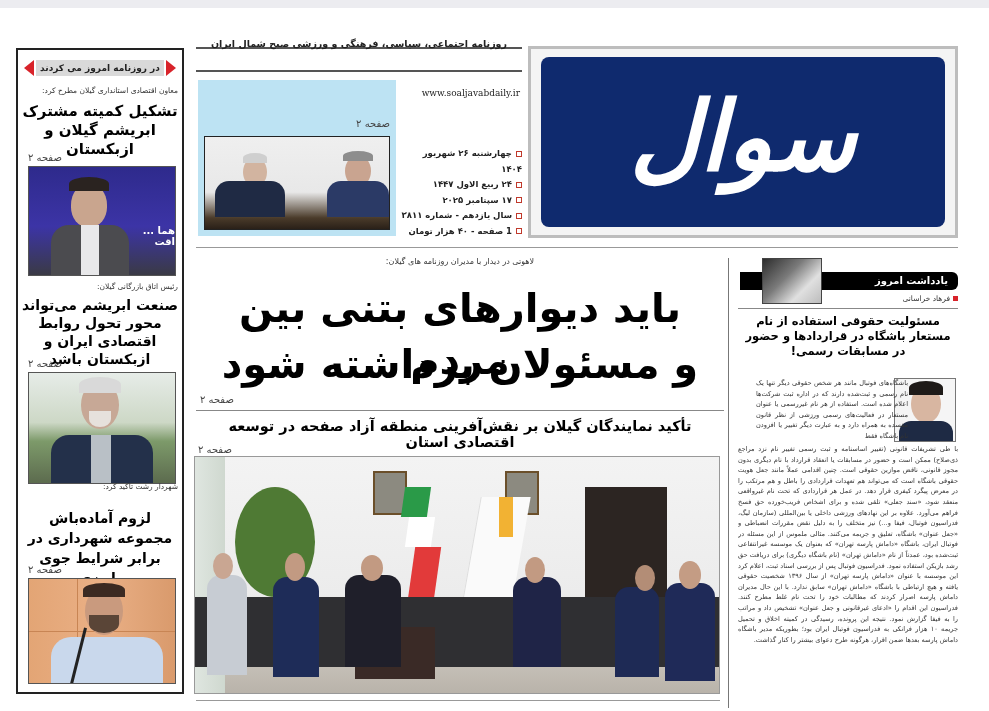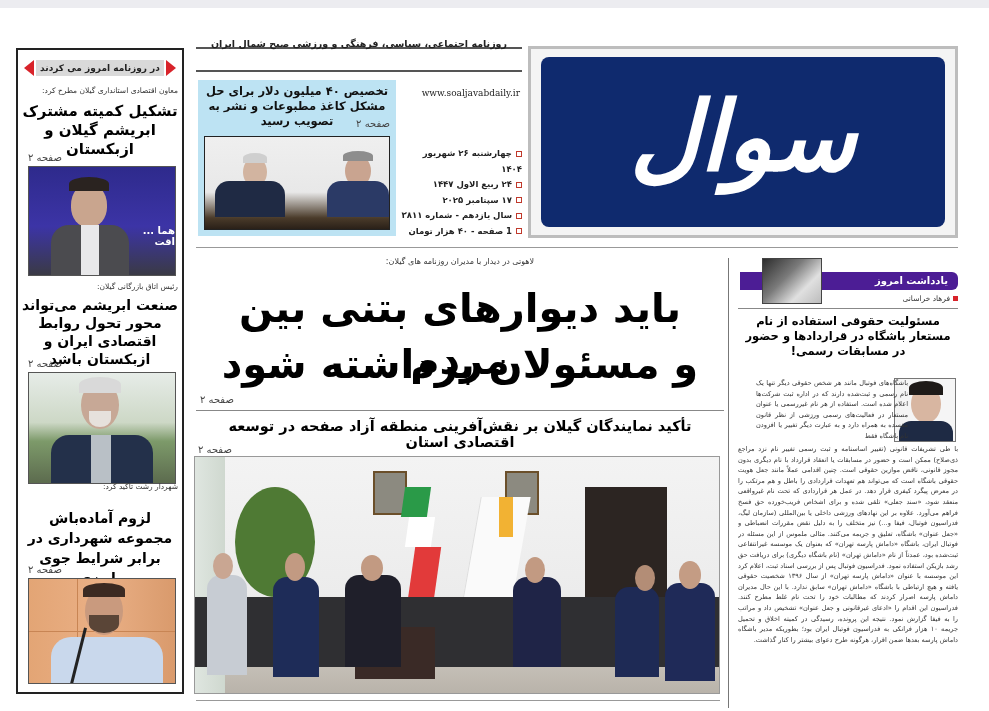--- a/index.html
+++ b/index.html
@@ -31,21 +31,21 @@
   
   .mast-frame { left: 528px; top: 46px; width: 430px; height: 192px; border: 3px solid #bdbdbd; background: #f4f4f4; }
   .mast { position: absolute; left: 10px; top: 8px; width: 404px; height: 170px; background: #0f2a6e; border-radius: 8px; color: #fff; font-family: "DejaVu Serif", serif; font-size: 96px; direction: rtl; text-align: center; line-height: 160px; font-style: italic; font-weight: bold; }
 
   
   .lead-kicker { font-size: 8px; color: #333; direction: rtl; text-align: center; }
   .lead-title { font-size: 40px; font-weight: bold; line-height: 52px; direction: rtl; text-align: center; color: #000; letter-spacing: -0.5px; }
   .sub-title { font-size: 14.5px; font-weight: bold; direction: rtl; text-align: center; color: #000; }
 
   
-  .yad-bar { background: #4c1d95; color: #fff; font-size: 10px; font-weight: bold; direction: rtl; text-align: right; padding-right: 10px; line-height: 18px; border-radius: 0 6px 6px 0; }
+  .yad-bar { background: #000000; color: #fff; font-size: 10px; font-weight: bold; direction: rtl; text-align: right; padding-right: 10px; line-height: 18px; border-radius: 0 6px 6px 0; }
   .col-title { font-size: 11.5px; font-weight: bold; line-height: 15px; direction: rtl; text-align: center; color: #000; }
   .body-text { font-size: 6.6px; line-height: 10.6px; direction: rtl; text-align: justify; color: #333; }
   .vline { background: #777; }
 </style>
 </head>
 <body>
 
 <div class="topbar"></div>
 
 <div class="abs sidebar">
@@ -91,21 +91,20 @@
   </div>
 </div>
 
 <div class="abs hdr-rule" style="left:196px; top:47px; width:326px; height:2px;"></div>
 <div class="abs tagline" style="left:196px; top:38px; width:326px;">روزنامه اجتماعی، سیاسی، فرهنگی و ورزشی صبح شمال ایران</div>
 <div class="abs hdr-rule" style="left:196px; top:70px; width:326px; height:2px;"></div>
 
 <div class="abs url" style="left:408px; top:88px; width:112px; text-align:right;">www.soaljavabdaily.ir</div>
 
 <div class="abs promo" style="left:198px; top:80px; width:198px; height:156px;">
-  <div class="promo-title" style="position:absolute; left:2px; top:4px; width:194px;">تخصیص ۴۰ میلیون دلار برای حل مشکل کاغذ مطبوعات و نشر به تصویب رسید</div>
   <div class="page-ref" style="position:absolute; right:6px; top:38px; width:60px;">صفحه ۲</div>
   <div class="photo" style="left:6px; top:56px; width:186px; height:94px; border-color:#222; background:linear-gradient(180deg,#efefef 0%,#e8e8e8 60%,#4a3b2a 88%,#2a2018 100%);">
     <div style="position:absolute; left:38px; top:20px; width:24px; height:30px; border-radius:50%; background:#d2b4a0;"></div>
     <div style="position:absolute; left:38px; top:16px; width:24px; height:10px; border-radius:50% 50% 0 0; background:#cfcfcf;"></div>
     <div style="position:absolute; left:10px; top:44px; width:70px; height:36px; border-radius:14px 14px 0 0; background:#1f2a44;"></div>
     <div style="position:absolute; left:140px; top:18px; width:26px; height:32px; border-radius:50%; background:#c9a490;"></div>
     <div style="position:absolute; left:138px; top:14px; width:30px; height:10px; border-radius:50% 50% 0 0; background:#8d8d8d;"></div>
     <div style="position:absolute; left:122px; top:44px; width:62px; height:36px; border-radius:14px 14px 0 0; background:#2b3a66;"></div>
   </div>
 </div>

